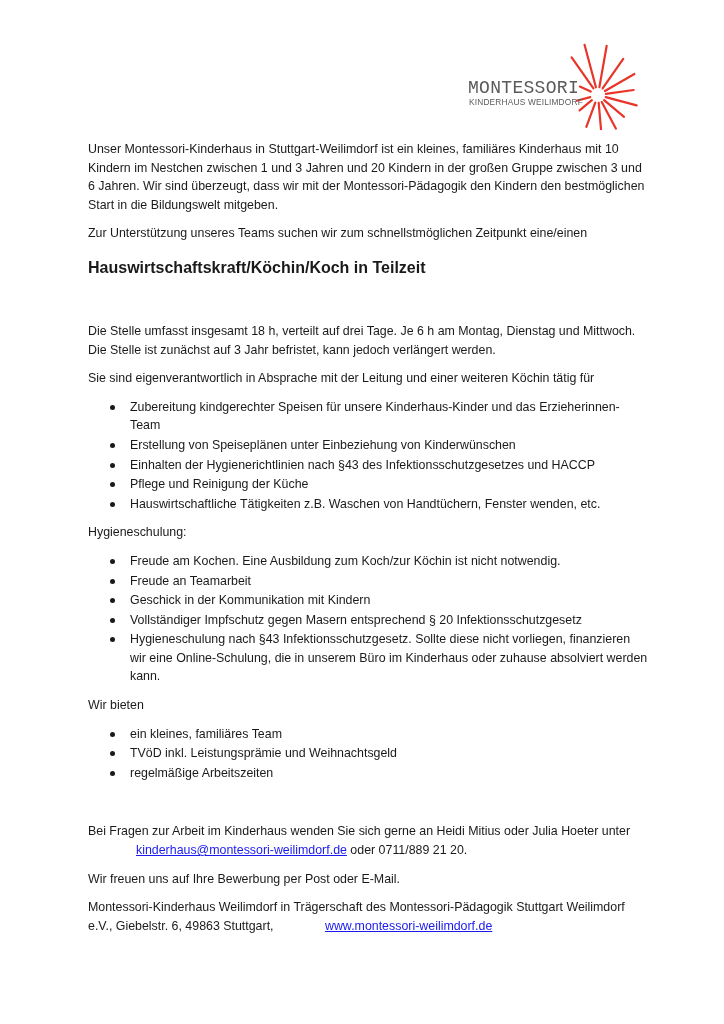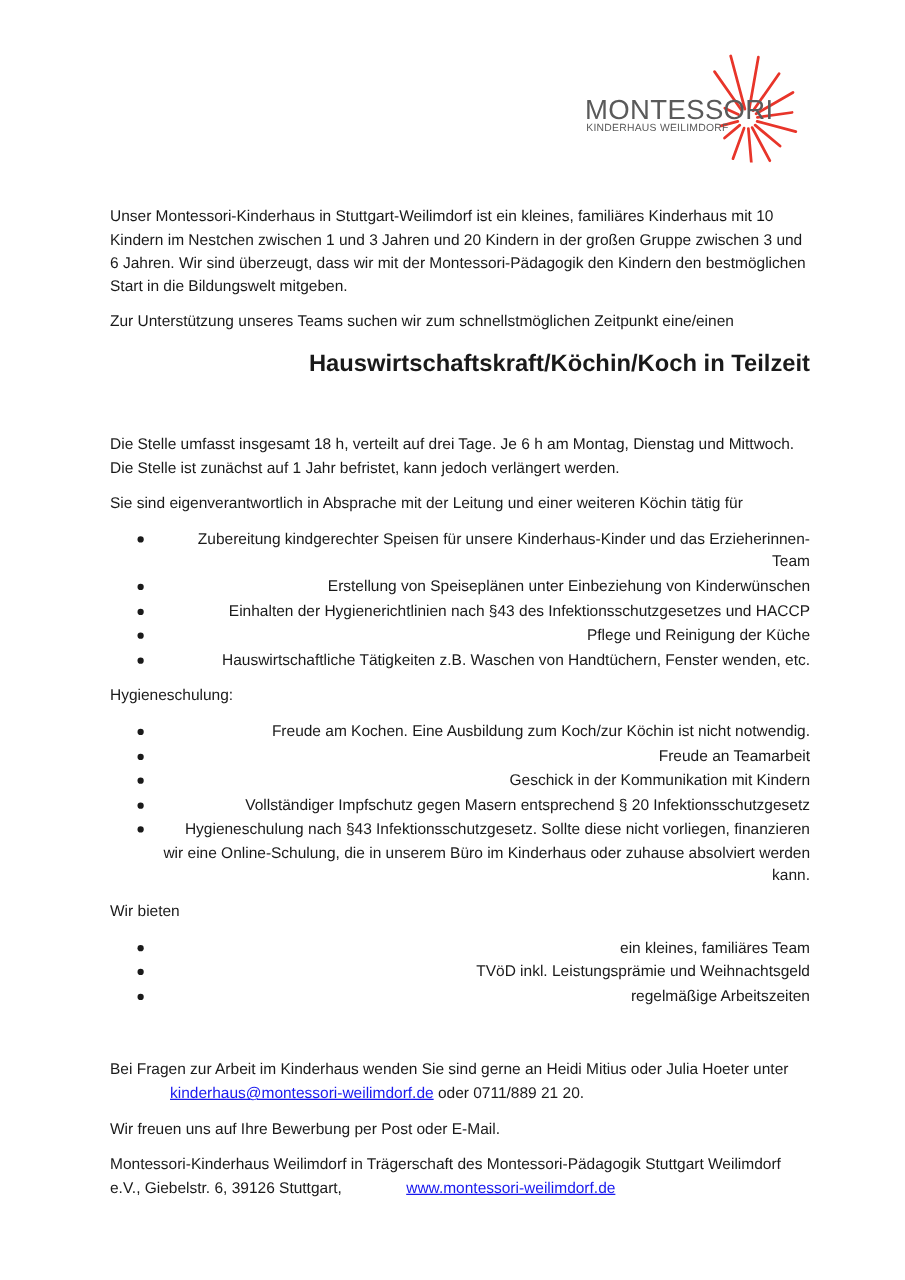--- a/index.html
+++ b/index.html
@@ -4,37 +4,37 @@
 <style>
   html, body { margin: 0; padding: 0; background: #ffffff; }
   body {
     width: 724px; height: 1024px; position: relative; overflow: hidden;
     font-family: "Liberation Sans", "DejaVu Sans", sans-serif;
     color: #1a1a1a;
   }
   .logo { position: absolute; left: 462px; top: 40px; width: 190px; height: 90px; }
   .logo-title {
     position: absolute; left: 6px; top: 38px;
-    font-size: 22px; letter-spacing: 0.3px; color: #5a5a5a;
-    font-family: Liberation Sans, sans-serif; line-height: 20px;
+    font-size: 18px; letter-spacing: 0.3px; color: #5a5a5a;
+    font-family: Liberation Mono, monospace; line-height: 20px;
   }
   .logo-sub {
     position: absolute; left: 7px; top: 58px;
     font-size: 8.3px; color: #5a5a5a; letter-spacing: 0.2px; line-height: 9px;
   }
   .logo svg { position: absolute; left: 0; top: 0; }
 
-  .doc { position: absolute; left: 88px; top: 164px; width: 560px; font-size: 12.4px; line-height: 18.6px; }
+  .doc { position: absolute; left: 88px; top: 140px; width: 560px; font-size: 12.4px; line-height: 18.6px; }
   .doc p { margin: 0 0 10px 0; }
   .title {
-    text-align: right; font-weight: bold; font-size: 19px;
+    text-align: left; font-weight: bold; font-size: 16px;
     margin: 16px 0 45px 0 !important; line-height: 18px;
   }
   ul.bul { list-style: none; margin: 0 0 10px 0; padding: 0; }
-  ul.bul li { position: relative; padding-left: 42px; margin: 0 0 1px 0; text-align: right; }
+  ul.bul li { position: relative; padding-left: 42px; margin: 0 0 1px 0; }
   ul.bul li::before {
     content: ""; position: absolute; left: 22px; top: 7px;
     width: 5px; height: 5px; border-radius: 50%; background: #1a1a1a;
   }
   .gap-top { margin-top: 18px; }
   .spacer-lg { height: 30px; }
   a.lnk { color: #1a1aee; text-decoration: underline; margin-left: 48px; }
 </style>
 </head>
 <body>
@@ -62,21 +62,21 @@
   <div class="logo-sub">KINDERHAUS WEILIMDORF</div>
 </div>
 
 <div class="doc">
   <p>Unser Montessori-Kinderhaus in Stuttgart-Weilimdorf ist ein kleines, familiäres Kinderhaus mit 10 Kindern im Nestchen zwischen 1 und 3 Jahren und 20 Kindern in der großen Gruppe zwischen 3 und 6 Jahren. Wir sind überzeugt, dass wir mit der Montessori-Pädagogik den Kindern den bestmöglichen Start in die Bildungswelt mitgeben.</p>
   <p>Zur Unterstützung unseres Teams suchen wir zum schnellstmöglichen Zeitpunkt eine/einen</p>
   <p class="title">Hauswirtschaftskraft/Köchin/Koch in Teilzeit</p>
 
   <p style="">
     <span>Die Stelle umfasst insgesamt 18 h, verteilt auf drei Tage. Je 6 h am Montag, Dienstag und Mittwoch.</span><br>
-    <span>Die Stelle ist zunächst auf 1 Jahr befristet, kann jedoch verlängert werden.</span>
+    <span>Die Stelle ist zunächst auf 3 Jahr befristet, kann jedoch verlängert werden.</span>
   </p>
   <p>Sie sind eigenverantwortlich in Absprache mit der Leitung und einer weiteren Köchin tätig für</p>
 
   <ul class="bul gap-top">
     <li>Zubereitung kindgerechter Speisen für unsere Kinderhaus-Kinder und das Erzieherinnen-Team</li>
     <li>Erstellung von Speiseplänen unter Einbeziehung von Kinderwünschen</li>
     <li>Einhalten der Hygienerichtlinien nach §43 des Infektionsschutzgesetzes und HACCP</li>
     <li>Pflege und Reinigung der Küche</li>
     <li>Hauswirtschaftliche Tätigkeiten z.B. Waschen von Handtüchern, Fenster wenden, etc.</li>
   </ul>
@@ -93,19 +93,19 @@
   <p>Wir bieten</p>
   <ul class="bul gap-top">
     <li>ein kleines, familiäres Team</li>
     <li>TVöD inkl. Leistungsprämie und Weihnachtsgeld</li>
     <li>regelmäßige Arbeitszeiten</li>
   </ul>
 
   <div class="spacer-lg"></div>
 
   <p>
-    <span>Bei Fragen zur Arbeit im Kinderhaus wenden Sie sind gerne an Heidi Mitius oder Julia Hoeter unter </span><a class="lnk" href="kinderhaus@montessori-weilimdorf.de">kinderhaus@montessori-weilimdorf.de</a><span> oder 0711/889 21 20.</span>
+    <span>Bei Fragen zur Arbeit im Kinderhaus wenden Sie sich gerne an Heidi Mitius oder Julia Hoeter unter </span><a class="lnk" href="kinderhaus@montessori-weilimdorf.de">kinderhaus@montessori-weilimdorf.de</a><span> oder 0711/889 21 20.</span>
   </p>
   <p>Wir freuen uns auf Ihre Bewerbung per Post oder E-Mail.</p>
   <p>
-    <span>Montessori-Kinderhaus Weilimdorf in Trägerschaft des Montessori-Pädagogik Stuttgart Weilimdorf e.V., Giebelstr. 6, 39126 Stuttgart, </span><a class="lnk" href="www.montessori-weilimdorf.de">www.montessori-weilimdorf.de</a>
+    <span>Montessori-Kinderhaus Weilimdorf in Trägerschaft des Montessori-Pädagogik Stuttgart Weilimdorf e.V., Giebelstr. 6, 49863 Stuttgart, </span><a class="lnk" href="www.montessori-weilimdorf.de">www.montessori-weilimdorf.de</a>
   </p>
 </div>
 
 </body></html>

